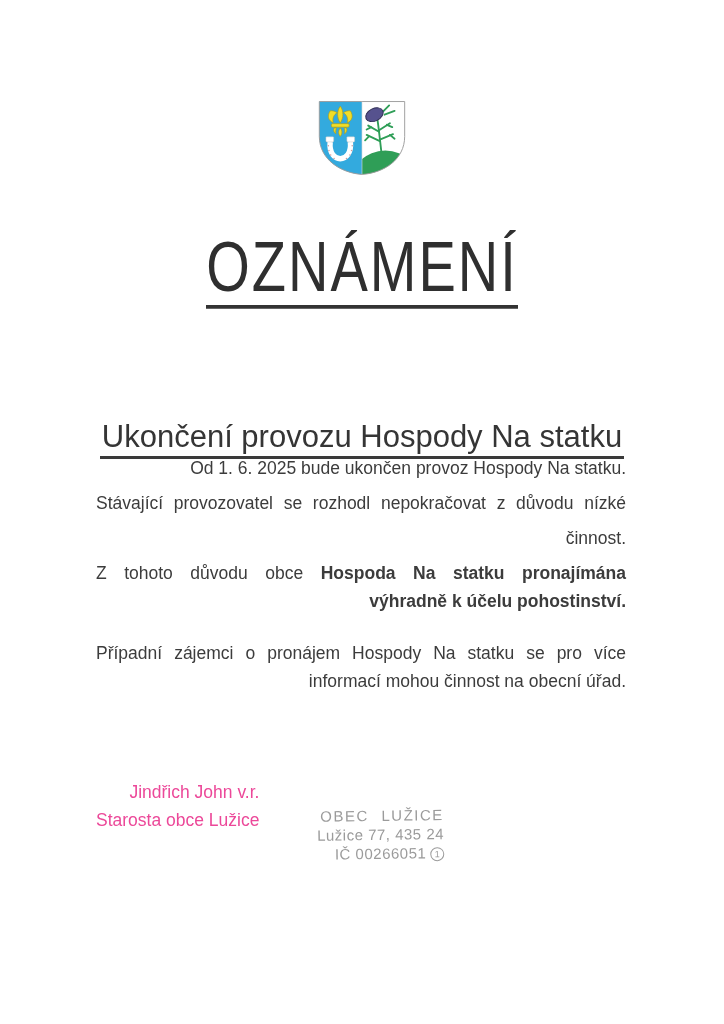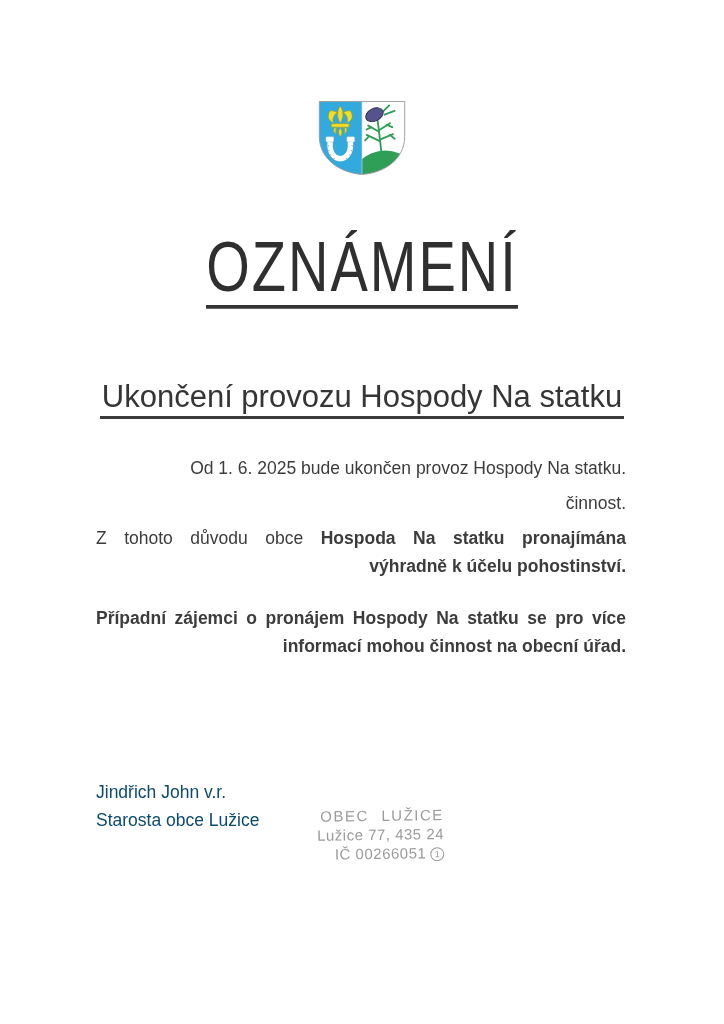--- a/index.html
+++ b/index.html
@@ -25,37 +25,38 @@
     transform-origin:center top;
   }
   
   .subtitle-wrap{position:absolute;left:0;top:380px;width:100%;text-align:center;}
   .subtitle-text{
     display:inline-block;
     font-size:31px;line-height:34px;
     color:#353535;
     border-bottom:3px solid #3a3a3a;
     padding:0 2px 2px 2px;
+    margin-top:40px;
   }
 
   
   .bodytext{
     position:absolute;left:96px;top:454px;width:530px;
     font-size:17.5px;line-height:28px;color:#3c3c3c;
   }
   .para{margin:0 0 7px 0;}
-  .para.gap{margin-top:24px;font-weight:bold;}
+  .para.gap{margin-top:24px;}
   .line{white-space:normal;}
   .line.stretch{text-align:justify;text-align-last:justify;}
   .line.plain{text-align:right;}
 
   
   .sig{
     position:absolute;left:96px;top:778px;
-    font-size:17.5px;line-height:28px;color:#0c4a6e;
+    font-size:17.5px;line-height:28px;color:#ec4899;text-align:right;
   }
 
   
   .stamp{
     position:absolute;left:308px;top:806px;width:136px;
     color:#9b9b9b;
     font-size:15px;line-height:19px;
     text-align:right;letter-spacing:0.5px;
     transform:rotate(-0.8deg);
   }
@@ -140,20 +141,21 @@
     <span class="subtitle-text">Ukončení provozu Hospody Na statku</span>
   </div>
 
   <div class="bodytext">
 
     <div class="para">
       <div class="line plain">Od 1. 6. 2025 bude ukončen provoz Hospody Na statku.</div>
     </div>
 
     <div class="para">
+      <div class="line stretch">Stávající provozovatel se rozhodl nepokračovat z důvodu nízké</div>
     </div>
 
     <div class="para">
       <div class="line plain">činnost.</div>
     </div>
 
     <div class="para">
       <div class="line stretch"><span>Z tohoto důvodu obce</span> <b>Hospoda Na statku pronajímána</b></div>
       <div class="line plain"><b>výhradně k účelu pohostinství.</b></div>
     </div>

